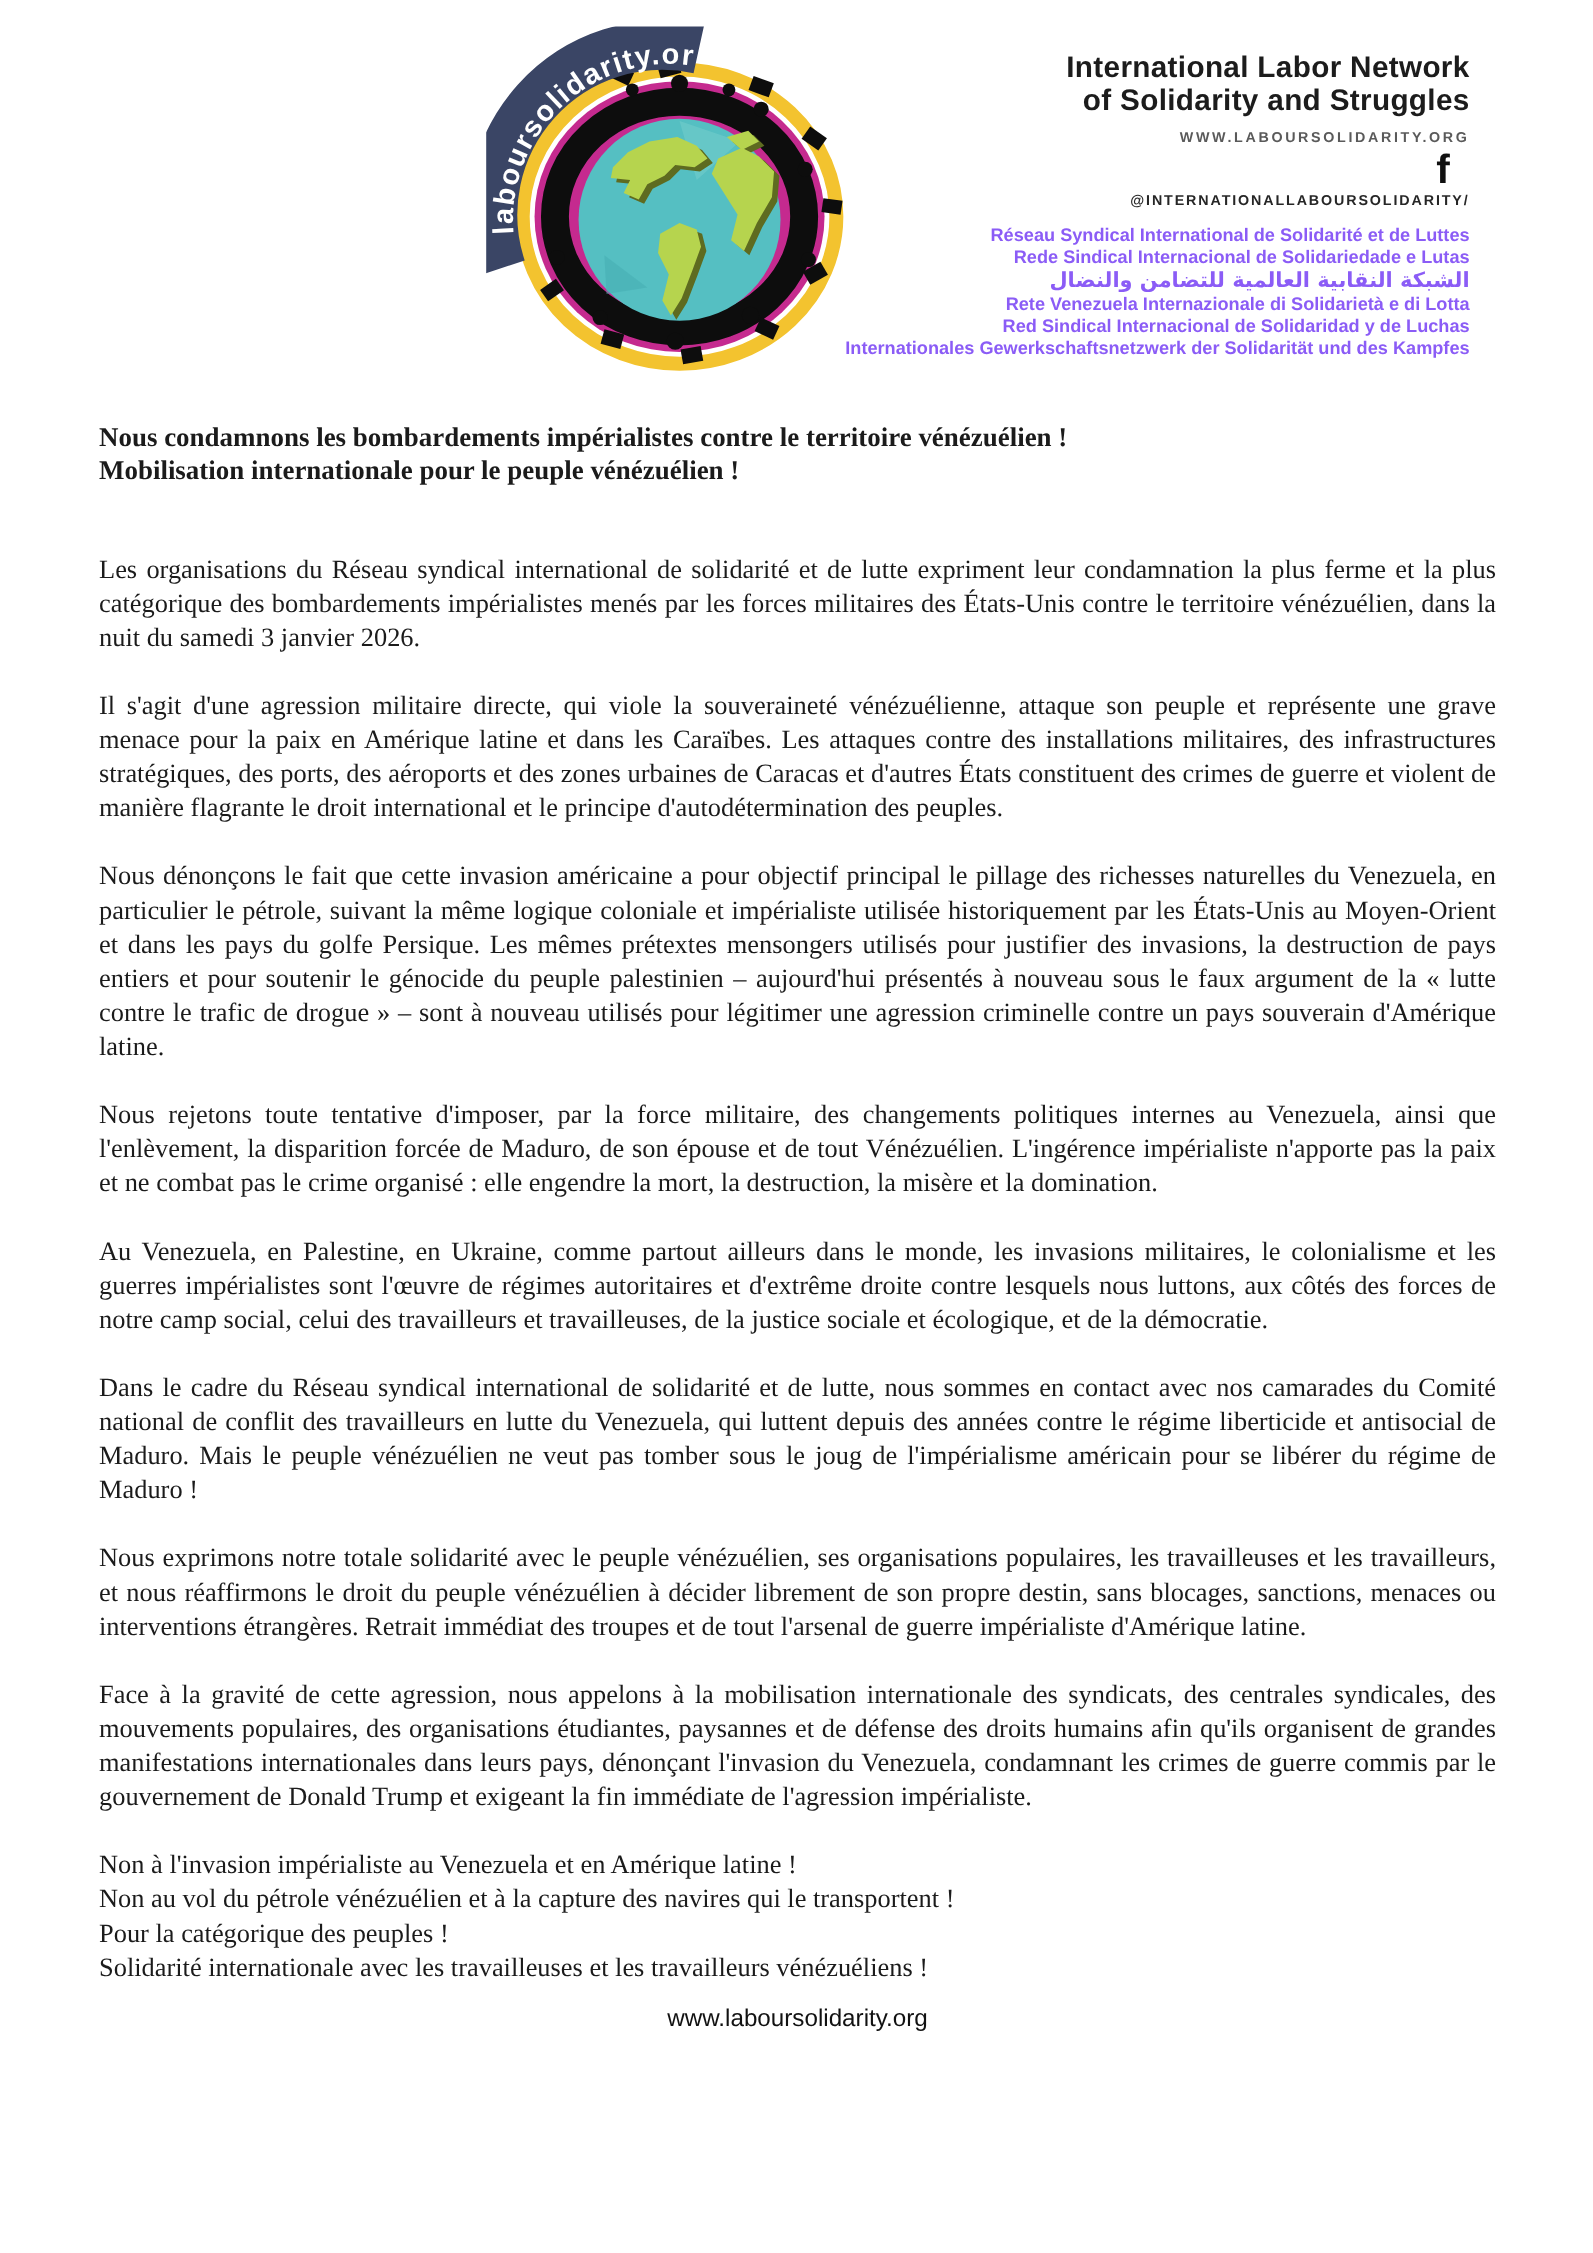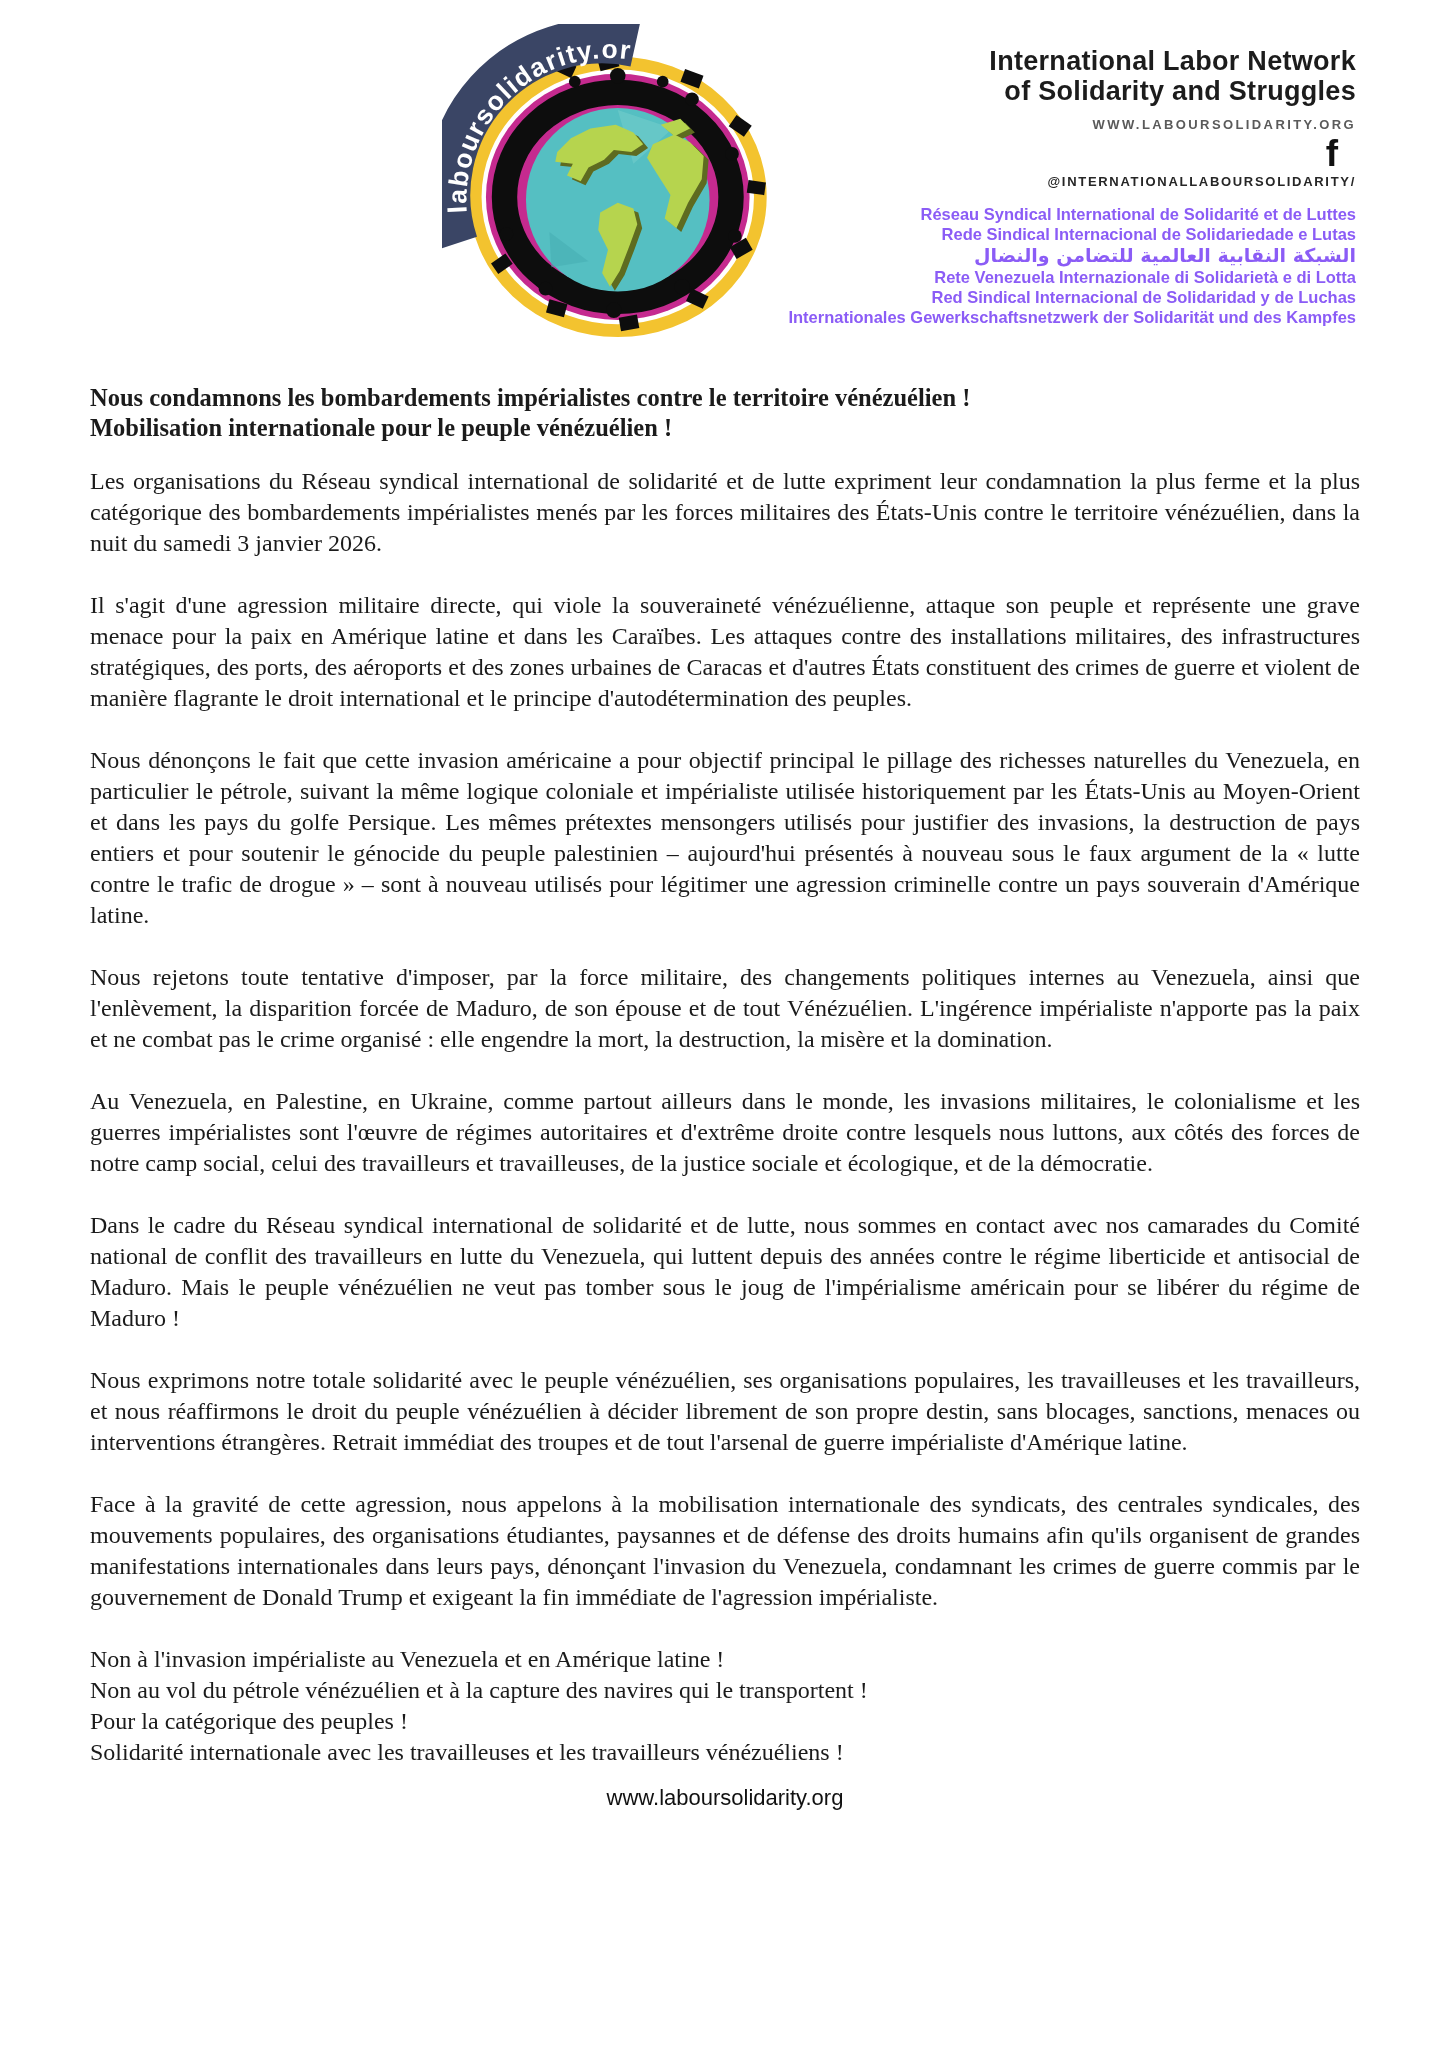--- a/index.html
+++ b/index.html
@@ -11,34 +11,34 @@
     background:#ffffff;
     overflow:hidden;
     font-family:"Liberation Serif", serif;
     color:#1b1b1b;
   }
 
   
   .letterhead { position:relative; height:362px; }
   .logo-wrap { position:absolute; left:442px; top:24px; width:332px; height:338px; }
   .head-right {
-    position:absolute; right:92px; top:46px;
+    position:absolute; right:112px; top:46px;
     text-align:right;
     font-family:"Liberation Sans", sans-serif;
   }
   .org-name { font-size:27px; font-weight:bold; line-height:30px; letter-spacing:.3px; color:#1c1c1c; }
   .website  { margin-top:11px; font-size:13px; font-weight:bold; letter-spacing:2.4px; color:#5a5a5a; }
   .fb-icon  { margin-top:5px; padding-right:18px; font-size:37px; line-height:34px; font-weight:bold; color:#101010; }
   .fb-handle{ margin-top:3px; font-size:13px; font-weight:bold; letter-spacing:1.7px; color:#262626; }
   .network-names { margin-top:15px; font-size:16.5px; font-weight:bold; line-height:20px; color:#8b5cf6; }
   .network-names .arabic { font-family:"DejaVu Sans", sans-serif; font-size:19px; line-height:23px; }
 
   
   .doc { padding:21px 88px 0 90px; }
-  .doc-title { font-size:24.5px; font-weight:bold; line-height:30px; margin-bottom:23px;font-family:Liberation Serif, serif; }
+  .doc-title { font-size:24.5px; font-weight:bold; line-height:30px; margin-bottom:60px;font-family:Liberation Serif, serif; }
   .doc p {
     font-size:24px; line-height:31px;
     text-align:justify;
     margin-bottom:31px;
   }
   .slogans div { font-size:24px; line-height:31px; }
   .page-footer {
     margin-top:17px;
     text-align:center;
     font-family:"Liberation Sans", sans-serif;

